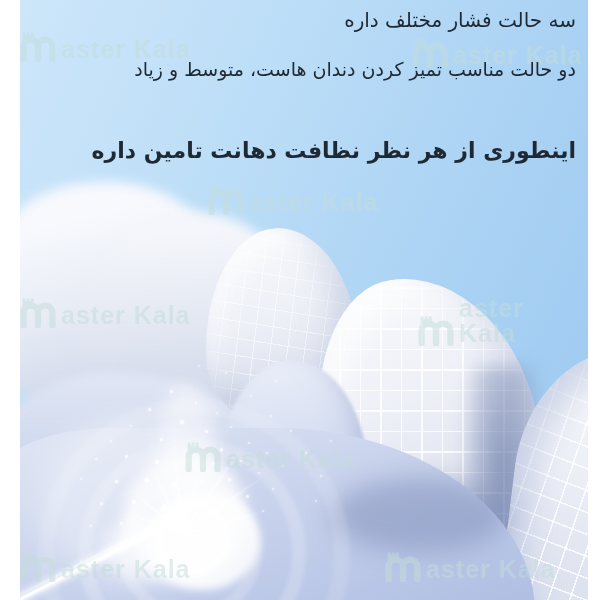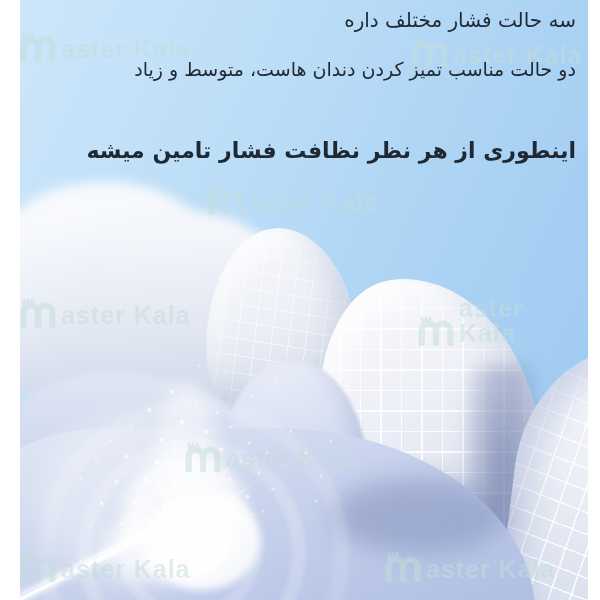--- a/index.html
+++ b/index.html
@@ -101,21 +101,21 @@
   .wm-logo{width:36px;height:32px;flex:0 0 auto;}
 </style>
 </head>
 <body>
 
 <div class="stage">
   <div class="photo">
 
     <div class="cap cap-2" dir="rtl">دو حالت مناسب تمیز کردن دندان هاست، متوسط و زیاد</div>
     <div class="cap cap-1" dir="rtl">سه حالت فشار مختلف داره</div>
-    <div class="cap cap-4" dir="rtl">اینطوری از هر نظر نظافت فشار تامین میشه</div>
+    <div class="cap cap-4" dir="rtl">اینطوری از هر نظر نظافت دهانت تامین داره</div>
 
     <div class="tooth tooth-blur-a"></div>
     <div class="tooth tooth-blur-b"></div>
     <div class="blob gum-ledge"></div>
     <div class="tooth tooth-center"></div>
     <div class="tooth tooth-big"></div>
     <div class="blob crevice"></div>
     <div class="tooth tooth-right"></div>
     <div class="blob gum-mound"></div>
     <div class="blob gum-base"></div>

